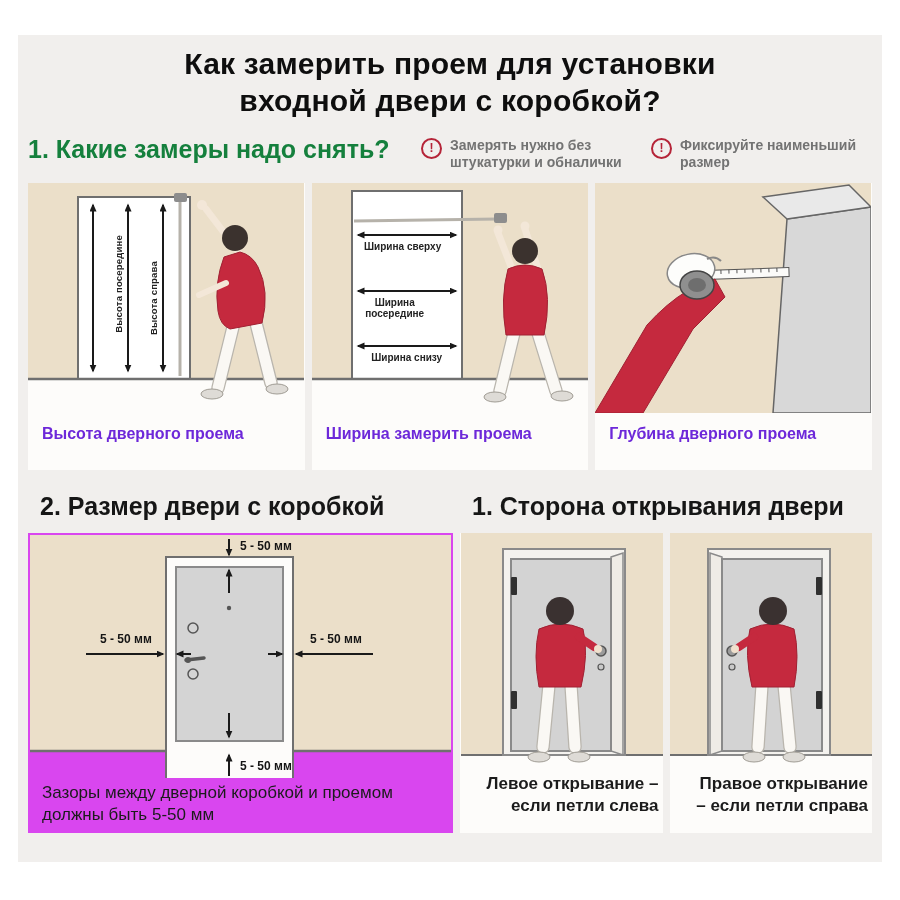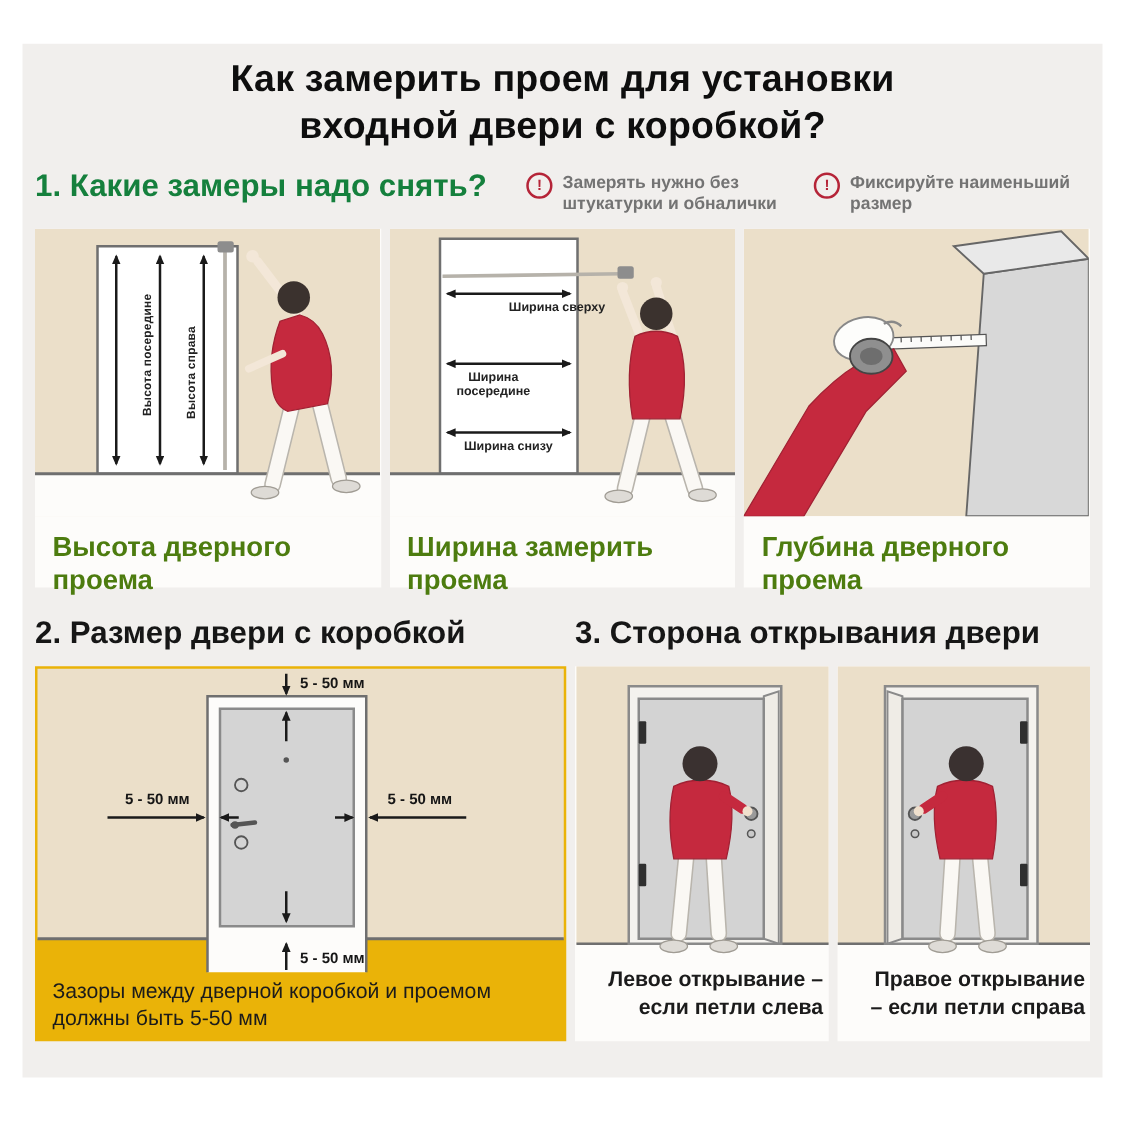--- a/index.html
+++ b/index.html
@@ -13,32 +13,32 @@
   .warnings{display:flex;gap:26px;padding-top:2px;}
   .warning{display:flex;gap:8px;align-items:flex-start;}
   .wicon{flex:0 0 auto;width:17px;height:17px;margin-top:1px;border:2px solid #b52438;border-radius:50%;color:#b52438;font-weight:bold;font-size:12px;line-height:17px;text-align:center;}
   .wtext{font-size:14px;font-weight:bold;color:#737373;line-height:17px;max-width:190px;}
   .warning:first-child .wtext{max-width:175px;}
 
   .panels-row1{display:flex;gap:7px;padding:12px 10px 0;}
   .panels-row1 .panel{flex:1;height:287px;background:#fdfcfa;}
   .illus{position:relative;width:100%;height:230px;}
   .illus svg{position:absolute;left:0;top:0;}
-  .caption{padding:12px 14px 0;font-size:22px;font-weight:bold;color:#4d7c0f;}
+  .caption{padding:12px 14px 0;font-size:16px;font-weight:bold;color:#6d28d9;}
 
   .vlabel{position:absolute;writing-mode:vertical-rl;transform:rotate(180deg);font-size:9.5px;font-weight:bold;color:#222;letter-spacing:0.2px;}
   .hlabel{position:absolute;font-size:10px;font-weight:bold;color:#222;text-align:center;}
 
-  .head-row2{display:flex;gap:7px;padding:22px 10px 0;}
+  .head-row2{display:flex;gap:7px;padding:22px 10px 0;margin-left:12px;}
   .head-row2 h2{margin:0;font-size:25px;font-weight:600;color:#161616;}
   .head-row2 .h2a{width:425px;flex:0 0 auto;}
   .head-row2 .h2b{flex:1;}
 
   .panels-row2{display:flex;gap:7px;padding:12px 10px 0;}
-  .panel-gaps{width:425px;flex:0 0 auto;height:300px;background:#eab308;}
+  .panel-gaps{width:425px;flex:0 0 auto;height:300px;background:#d946ef;}
   .illus2{position:relative;width:425px;height:245px;}
   .glabel{position:absolute;font-size:12px;font-weight:bold;color:#151515;white-space:nowrap;}
   .caption2{padding:4px 14px 0;font-size:17px;font-weight:normal;color:#1b1b1b;line-height:22px;max-width:400px;}
 
   .panel-open{flex:1;height:300px;background:#fdfcfa;text-align:right;}
   .illus3{position:relative;width:100%;height:238px;}
   .mirror{transform:scaleX(-1);}
   .caption3{padding:2px 4px 0 18px;font-size:17px;font-weight:bold;color:#1b1b1b;line-height:22px;max-width:190px;}
 </style>
 </head>
@@ -134,21 +134,21 @@
             <path d="M188,208 L202,150" stroke="#b9b5ad" stroke-width="13.5" stroke-linecap="round"></path>
             <path d="M244,208 L226,150" stroke="#b9b5ad" stroke-width="13.5" stroke-linecap="round"></path>
             <path d="M188,208 L202,150" stroke="#faf8f4" stroke-width="11" stroke-linecap="round"></path>
             <path d="M244,208 L226,150" stroke="#faf8f4" stroke-width="11" stroke-linecap="round"></path>
             <ellipse cx="183" cy="214" rx="11" ry="5" fill="#dedbd6" stroke="#a09c94"></ellipse>
             <ellipse cx="250" cy="213" rx="11" ry="5" fill="#dedbd6" stroke="#a09c94"></ellipse>
             <path d="M196,86 Q188,115 194,152 L232,152 Q240,114 230,86 Q213,78 196,86 Z" fill="#c5293e" stroke="#a02133" stroke-width="1"></path>
             <circle cx="213" cy="68" r="13" fill="#3b322e"></circle>
           </g>
         </svg>
-        <div class="hlabel" style="left:40px;top:58px;width:102px;margin-left:43px;">Ширина сверху</div>
+        <div class="hlabel" style="left:40px;top:58px;width:102px;">Ширина сверху</div>
         <div class="hlabel" style="left:40px;top:114px;width:86px;">Ширина посередине</div>
         <div class="hlabel" style="left:40px;top:169px;width:110px;">Ширина снизу</div>
       </div>
       <div class="caption">Ширина замерить проема</div>
     </div>
 
     <div class="panel">
       <div class="illus">
         <svg width="276" height="230" viewBox="0 0 276 230">
           <rect x="0" y="0" width="276" height="230" fill="#ebdfc9"></rect>
@@ -178,21 +178,21 @@
             <path d="M112,76 Q120,72 126,78" fill="none" stroke="#888888" stroke-width="2"></path>
           </g>
         </svg>
       </div>
       <div class="caption">Глубина дверного проема</div>
     </div>
   </div>
 
   <div class="head-row2">
     <h2 class="h2a">2. Размер двери с коробкой</h2>
-    <h2 class="h2b">3. Сторона открывания двери</h2>
+    <h2 class="h2b">1. Сторона открывания двери</h2>
   </div>
 
   <div class="panels-row2">
 
     <div class="panel-gaps">
       <div class="illus2">
         <svg width="425" height="245" viewBox="0 0 425 245">
           <defs>
             <marker id="ah-s2" markerWidth="9" markerHeight="8" refX="6.5" refY="3.5" orient="auto-start-reverse" markerUnits="userSpaceOnUse">
               <path d="M0,0 L8,3.5 L0,7 Z" fill="#1a1a1a"></path>

